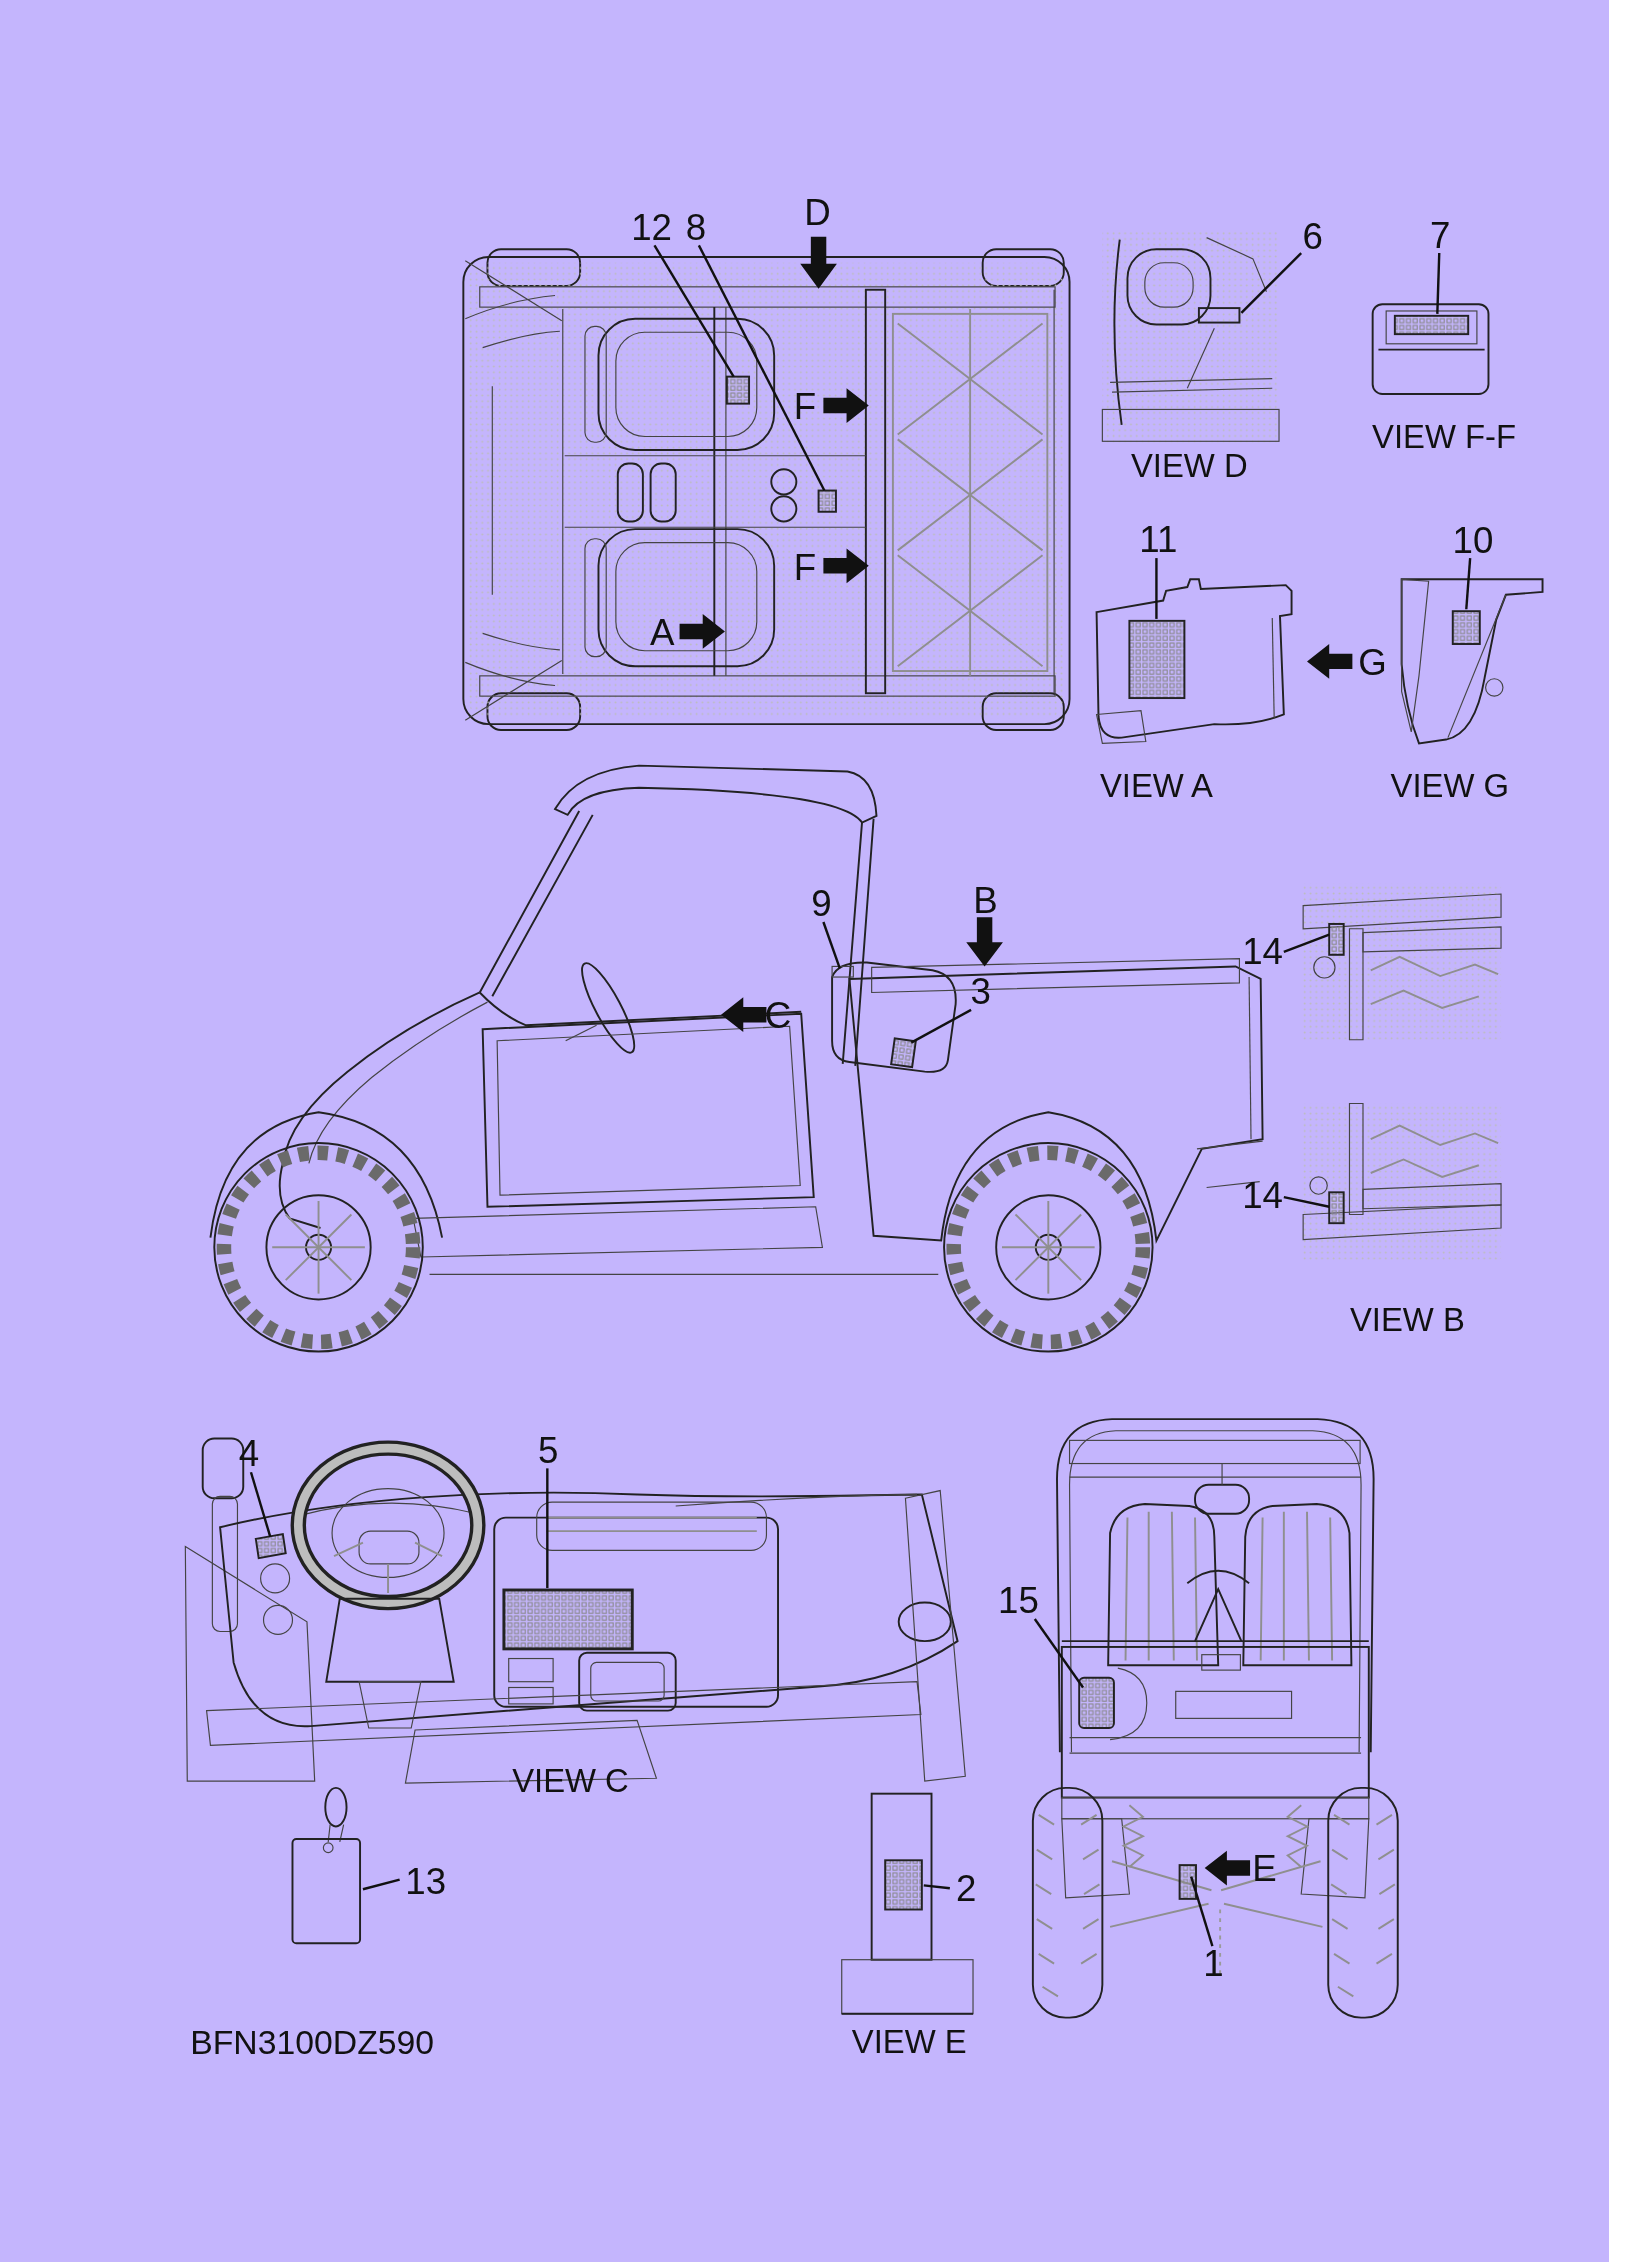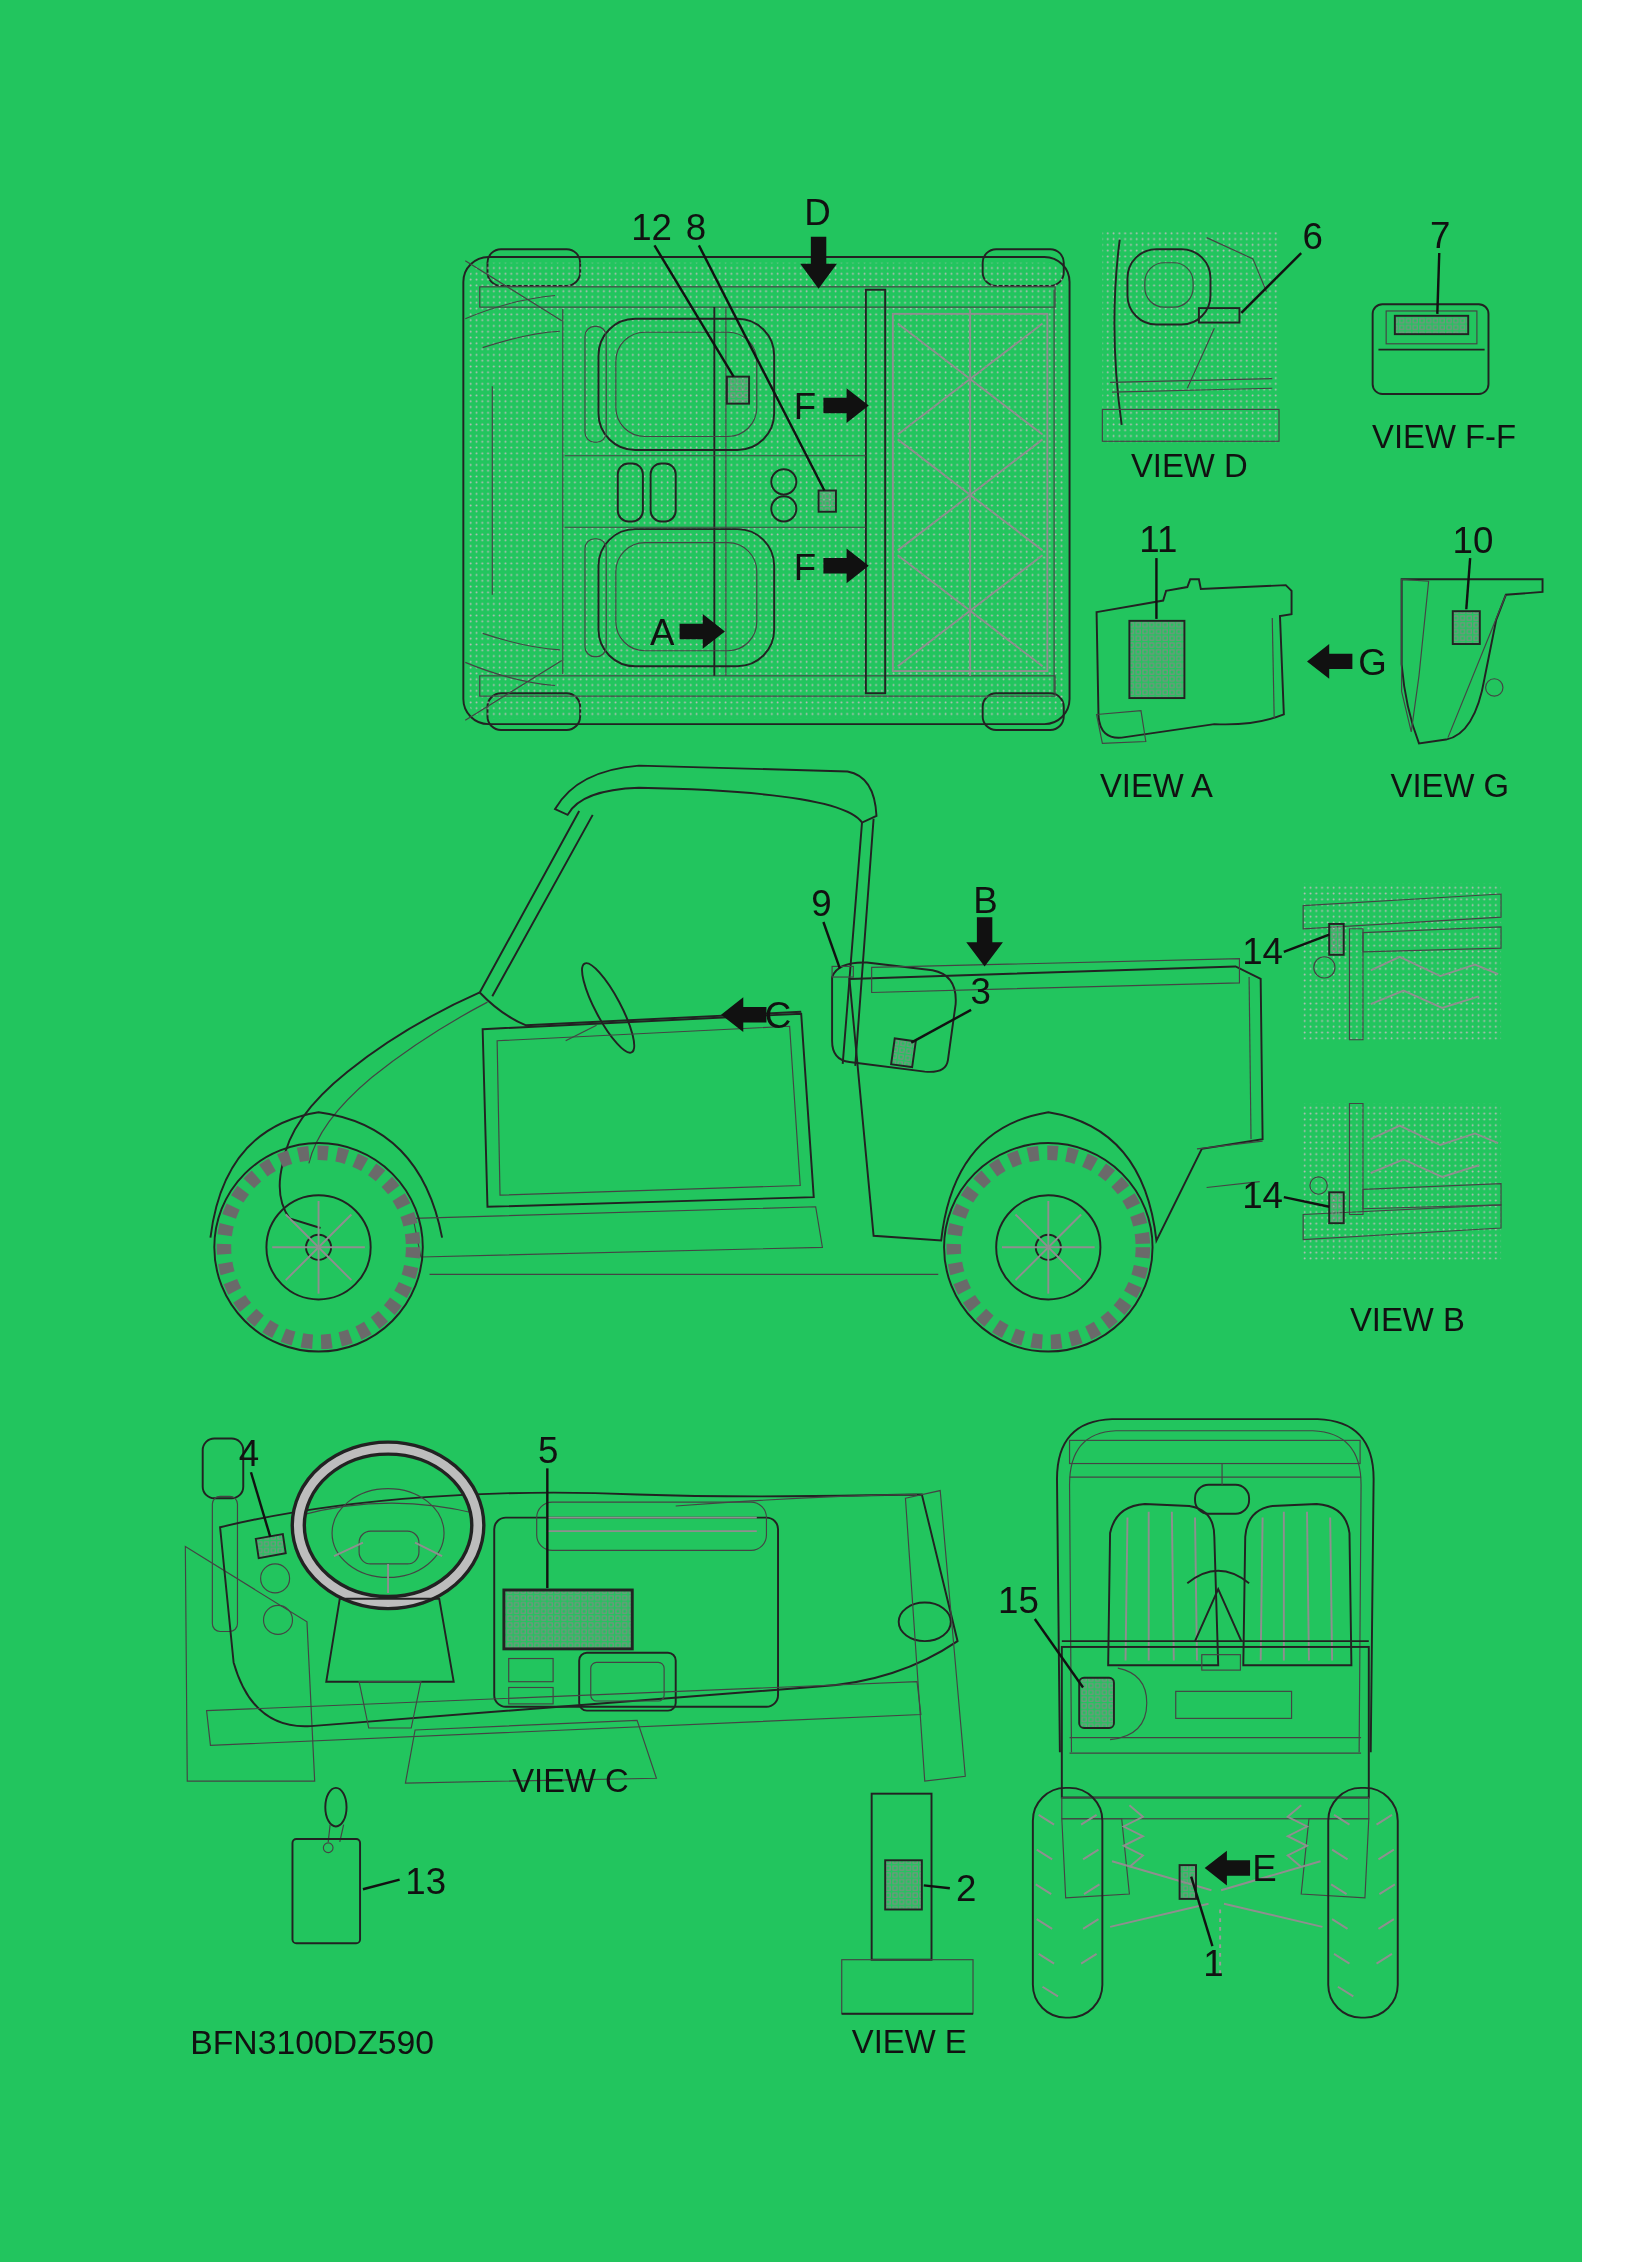--- a/index.html
+++ b/index.html
@@ -1,17 +1,17 @@
 <!DOCTYPE html>
 <html><head>
 <meta charset="utf-8">
 <style>
   html,body{margin:0;padding:0;background:#fff;}
-  .canvas{position:relative;width:1582px;height:2262px;background:#22c55e;overflow:hidden;
-          font-family:"Liberation Sans", sans-serif;}
+  .canvas{position:relative;width:1582px;height:2262px;background:#c4b5fd;overflow:hidden;
+          font-family:"Liberation Sans", sans-serif;padding-left:27px;}
   svg{position:absolute;left:0;top:0;}
   .num      {font:38px "Liberation Sans", sans-serif; fill:#111;}
   .viewlbl  {font:34px "Liberation Sans", sans-serif; fill:#111;}
   .arrowltr {font:38px "Liberation Sans", sans-serif; fill:#111;}
   .code     {font:35px "Liberation Sans", sans-serif; fill:#111;}
   .ln   {stroke:#222;fill:none;stroke-width:2;}
   .lnthin{stroke:#444;fill:none;stroke-width:1.2;}
   .lngray{stroke:#8f8f8f;fill:none;stroke-width:2;}
   .leader{stroke:#111;fill:none;stroke-width:2.5;}
   .lblbox{fill:url(#plbl);stroke:#222;stroke-width:2;}

